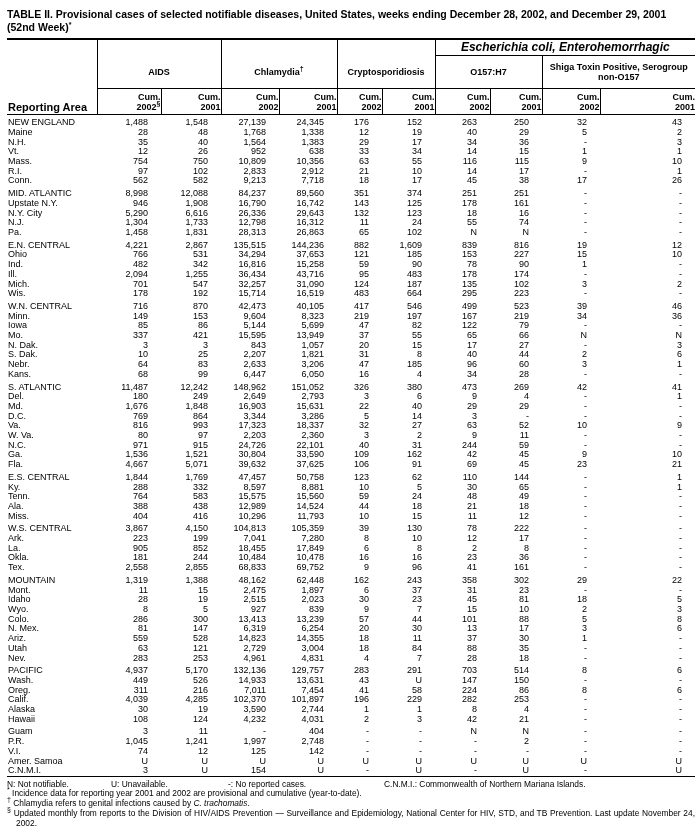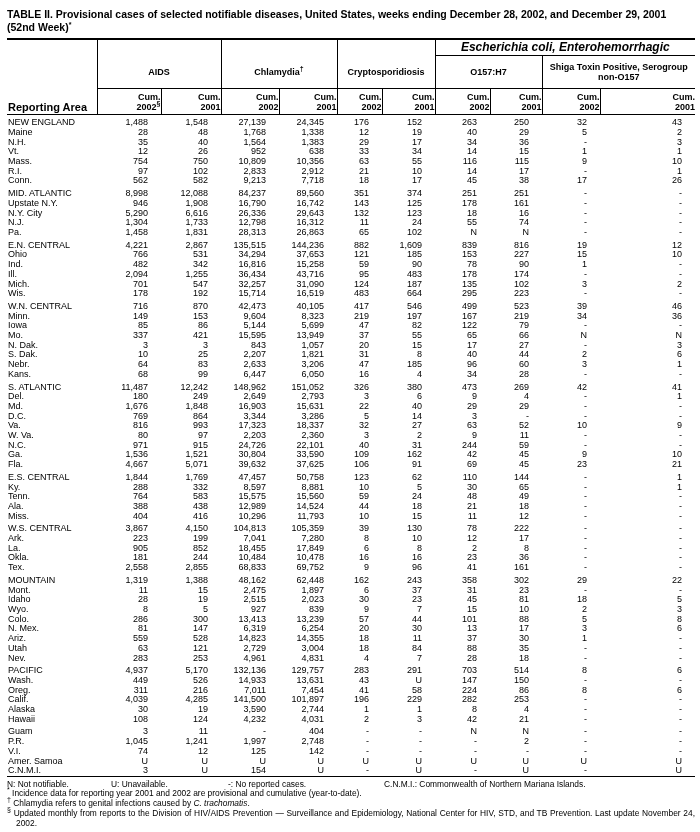--- a/index.html
+++ b/index.html
@@ -859,21 +859,21 @@
           <td class="num">58</td>
           <td class="num">224</td>
           <td class="num">86</td>
           <td class="num">8</td>
           <td class="num">6</td>
         </tr>
         <tr>
           <td class="area">Calif.</td>
           <td class="num">4,039</td>
           <td class="num">4,285</td>
-          <td class="num">141,500</td>
+          <td class="num">102,370</td>
           <td class="num">101,897</td>
           <td class="num">196</td>
           <td class="num">229</td>
           <td class="num">282</td>
           <td class="num">253</td>
           <td class="num">-</td>
           <td class="num">-</td>
         </tr>
         <tr>
           <td class="area">Alaska</td>

